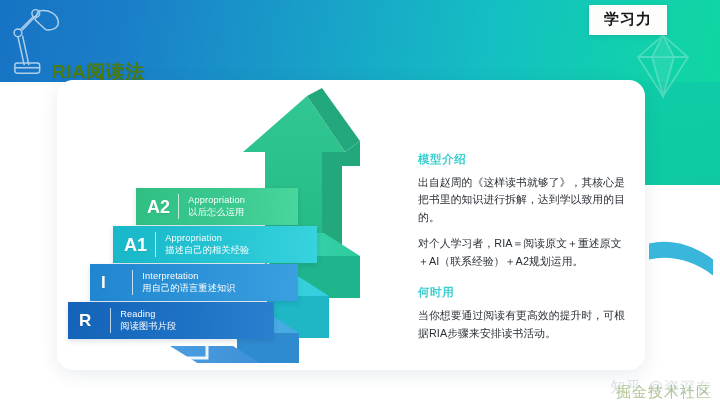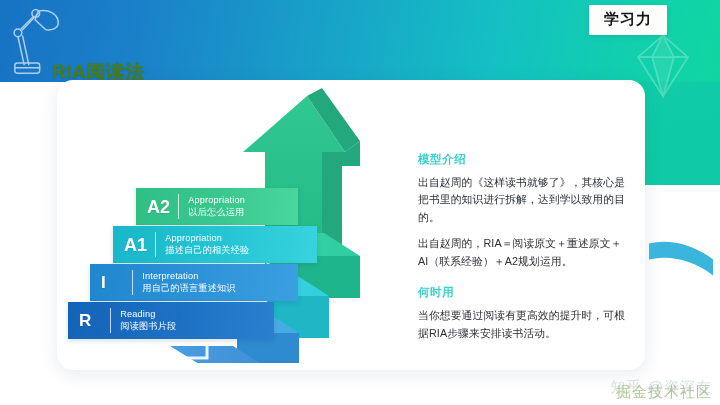--- a/index.html
+++ b/index.html
@@ -293,21 +293,21 @@
       <span class="txt">
         <span class="en">Reading</span>
         <span class="cn">阅读图书片段</span>
       </span>
     </div>
   </div>
 
   <div class="text-col">
     <div class="sec-head">模型介绍</div>
     <div class="para">出自赵周的《这样读书就够了》，其核心是把书里的知识进行拆解，达到学以致用的目的。</div>
-    <div class="para">出自赵周的，RIA＝阅读原文＋重述原文＋AI（联系经验）＋A2规划运用。</div>
+    <div class="para">对个人学习者，RIA＝阅读原文＋重述原文＋AI（联系经验）＋A2规划运用。</div>
     <div class="sec-head second">何时用</div>
     <div class="para">当你想要通过阅读有更高效的提升时，可根据RIA步骤来安排读书活动。</div>
   </div>
 
   <svg class="ribbon" viewBox="0 0 85 60" style="left:643px; top:237px; width:80px; height:48px;">
     <path d="M0 8 C28 2 56 10 80 28 L80 48 C56 30 28 22 0 28 Z" fill="#3ab6dd"></path>
   </svg>
 
   <div class="watermark">
     <span>知乎 @资深在</span>

